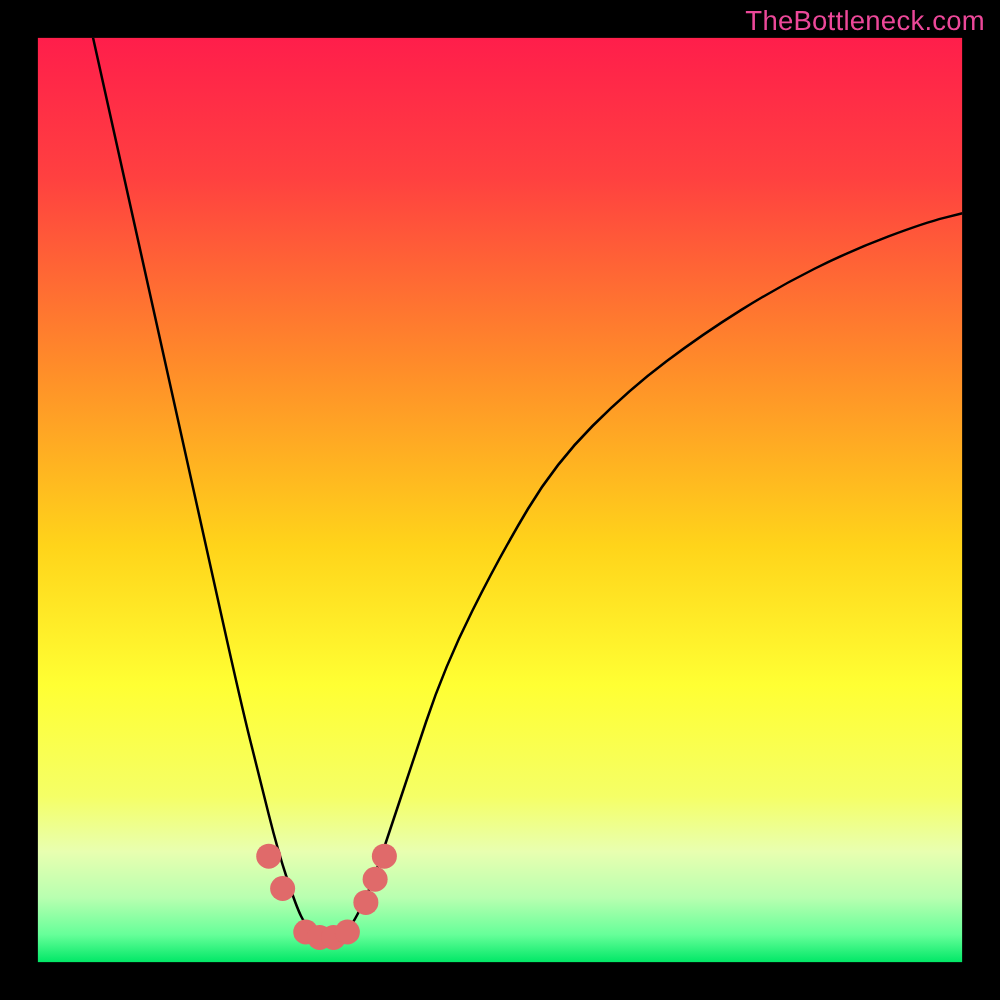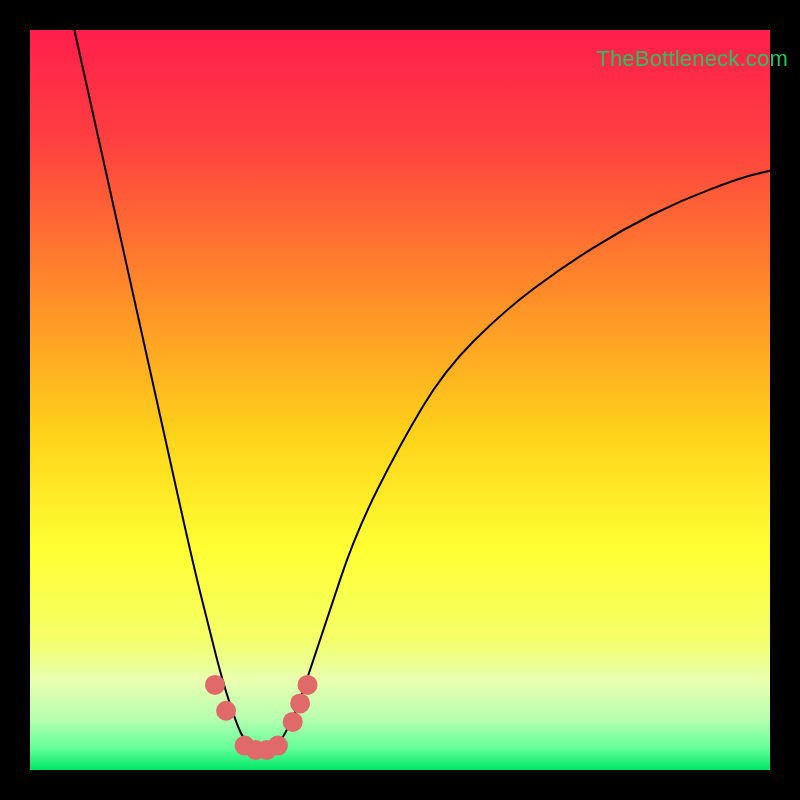--- a/index.html
+++ b/index.html
@@ -14,26 +14,25 @@
   .frame {
     position: relative;
     width: 800px;
     height: 800px;
     background: #000;
   }
   .watermark {
     position: absolute;
     top: 4px;
     right: 12px;
-    color: #22c55e;
+    color: #ec4899;
     font-size: 22px;
     font-weight: 500;
     letter-spacing: 0.2px;
     z-index: 10;
-    margin-top: 42px;
   }
   .plot {
     position: absolute;
     left: 30px;
     top: 30px;
     width: 740px;
     height: 740px;
     overflow: hidden;
   }
   svg {

